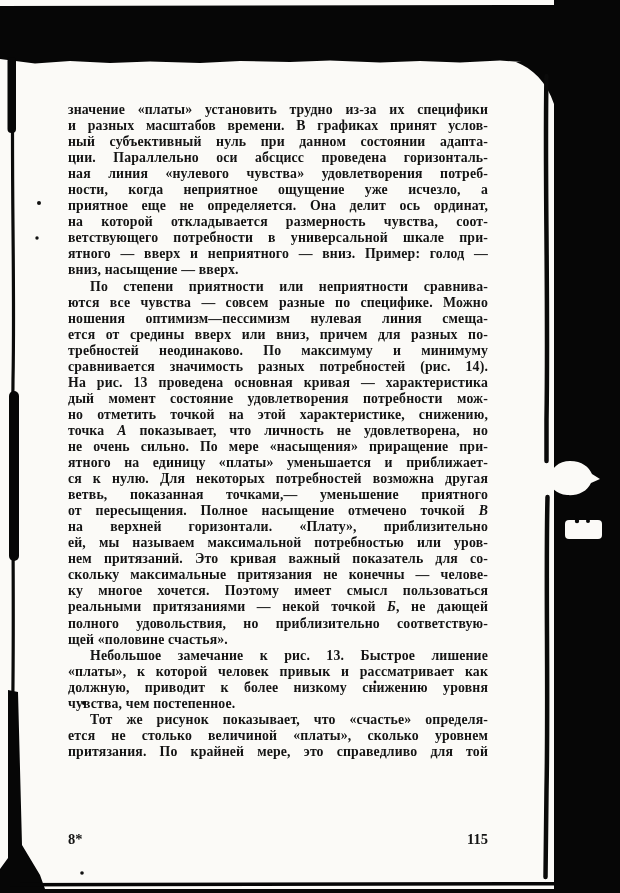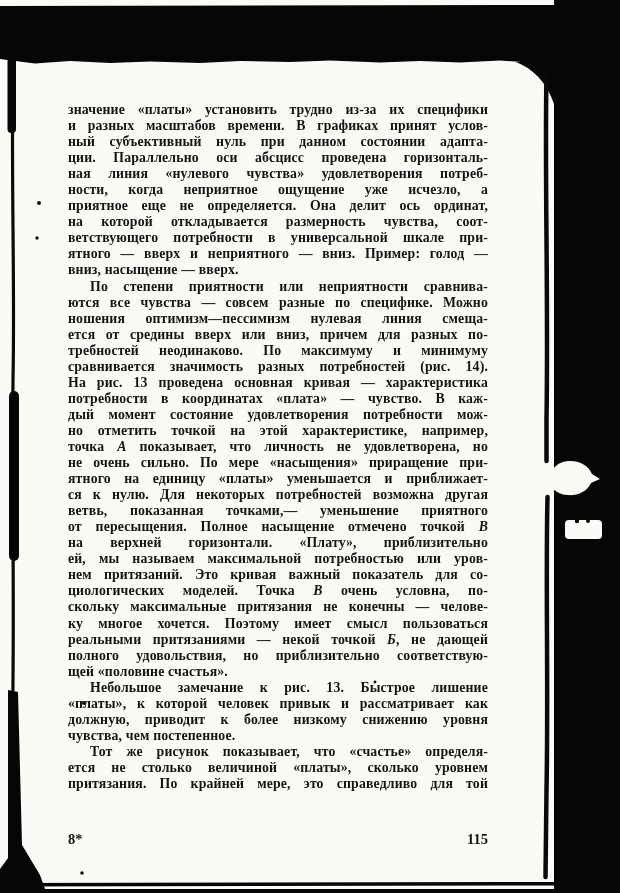--- a/index.html
+++ b/index.html
@@ -72,33 +72,31 @@
         <div class="line endline">вниз, насыщение — вверх.</div>
       </div>
       <div class="para indent">
         <div class="line">По степени приятности или неприятности сравнива-</div>
         <div class="line">ются все чувства — совсем разные по специфике. Можно</div>
         <div class="line">ношения оптимизм—пессимизм нулевая линия смеща-</div>
         <div class="line">ется от средины вверх или вниз, причем для разных по-</div>
         <div class="line">требностей неодинаково. По максимуму и минимуму</div>
         <div class="line">сравнивается значимость разных потребностей (рис. 14).</div>
         <div class="line">На рис. 13 проведена основная кривая — характеристика</div>
-        <div class="line">потребности в координатах «плата» — чувство. В каж-</div>
         <div class="line">дый момент состояние удовлетворения потребности мож-</div>
-        <div class="line">но отметить точкой на этой характеристике, например,</div>
+        <div class="line">но отметить точкой на этой характеристике, снижению,</div>
         <div class="line">точка <i>А</i> показывает, что личность не удовлетворена, но</div>
         <div class="line">не очень сильно. По мере «насыщения» приращение при-</div>
         <div class="line">ятного на единицу «платы» уменьшается и приближает-</div>
         <div class="line">ся к нулю. Для некоторых потребностей возможна другая</div>
         <div class="line">ветвь, показанная точками,— уменьшение приятного</div>
         <div class="line">от пересыщения. Полное насыщение отмечено точкой <i>В</i></div>
         <div class="line">на верхней горизонтали. «Плату», приблизительно</div>
         <div class="line">ей, мы называем максимальной потребностью или уров-</div>
         <div class="line">нем притязаний. Это кривая важный показатель для со-</div>
-        <div class="line">циологических моделей. Точка <i>В</i> очень условна, по-</div>
         <div class="line">скольку максимальные притязания не конечны — челове-</div>
         <div class="line">ку многое хочется. Поэтому имеет смысл пользоваться</div>
         <div class="line">реальными притязаниями — некой точкой <i>Б</i>, не дающей</div>
         <div class="line">полного удовольствия, но приблизительно соответствую-</div>
         <div class="line endline">щей «половине счастья».</div>
       </div>
       <div class="para indent">
         <div class="line">Небольшое замечание к рис. 13. Быстрое лишение</div>
         <div class="line">«платы», к которой человек привык и рассматривает как</div>
         <div class="line">должную, приводит к более низкому снижению уровня</div>

